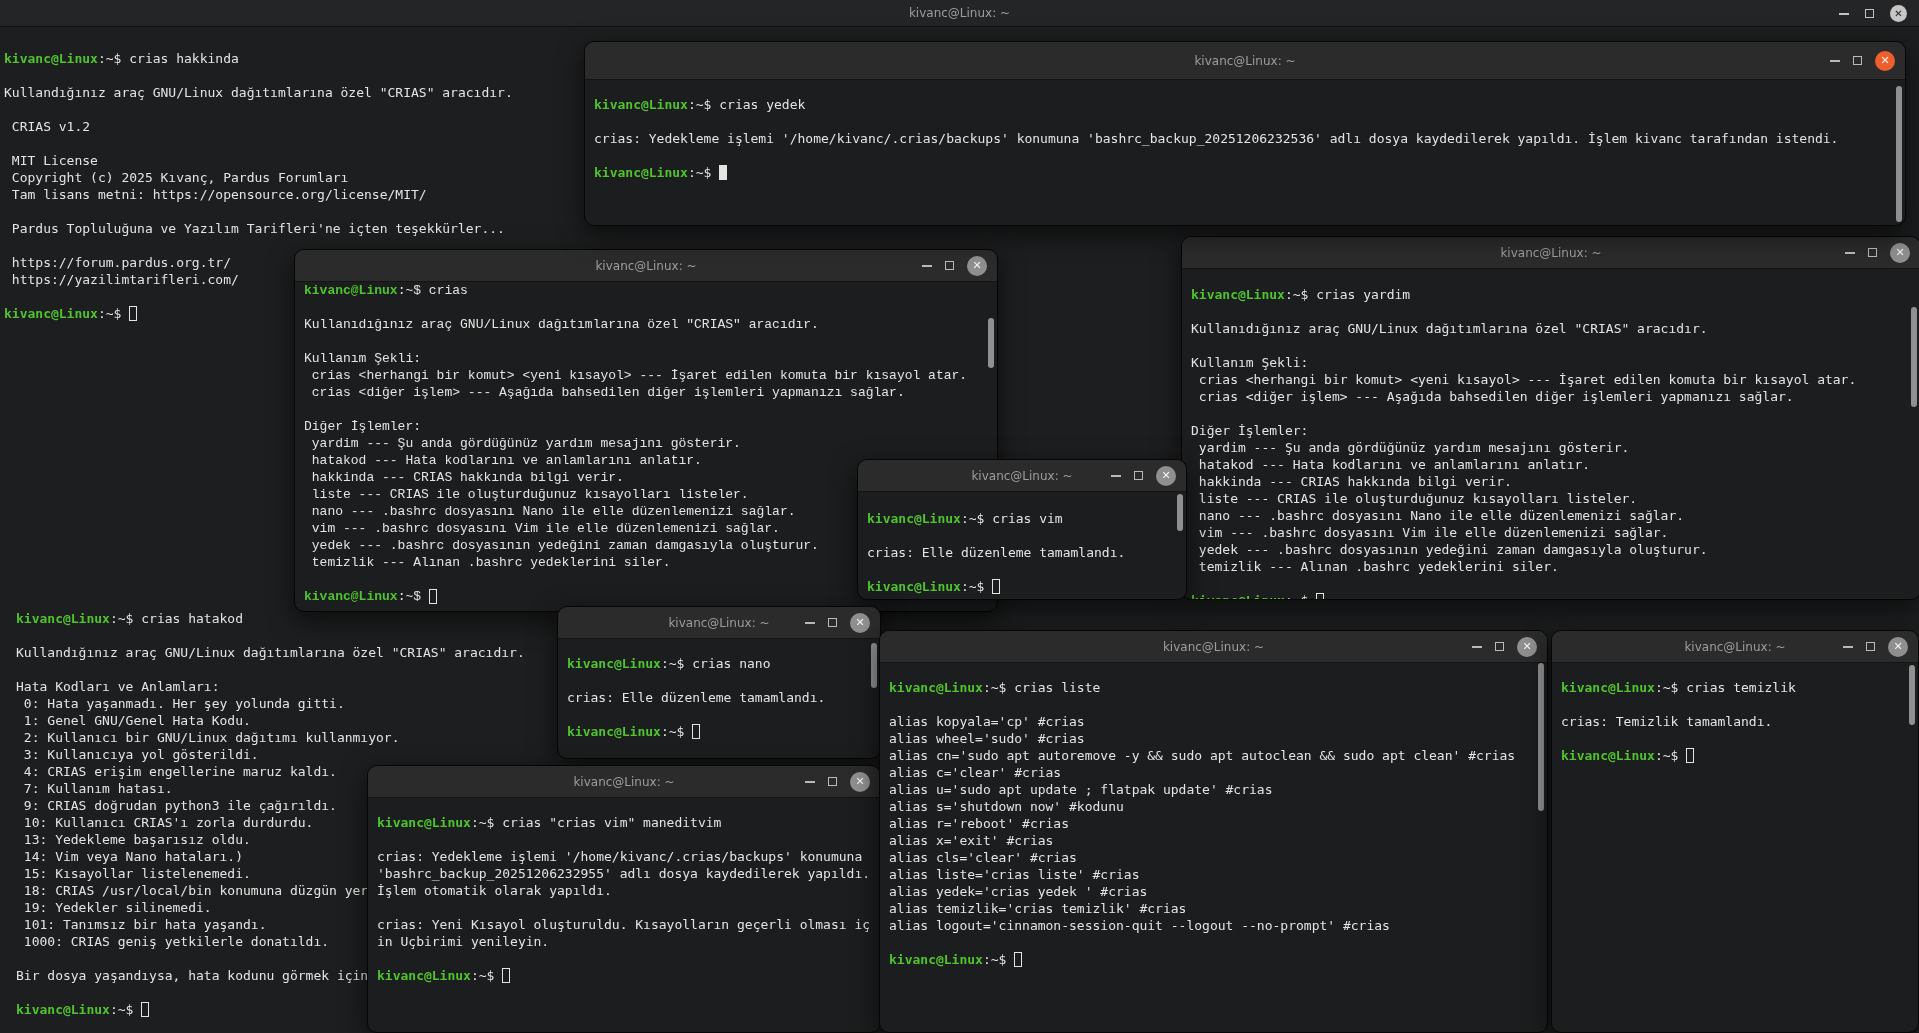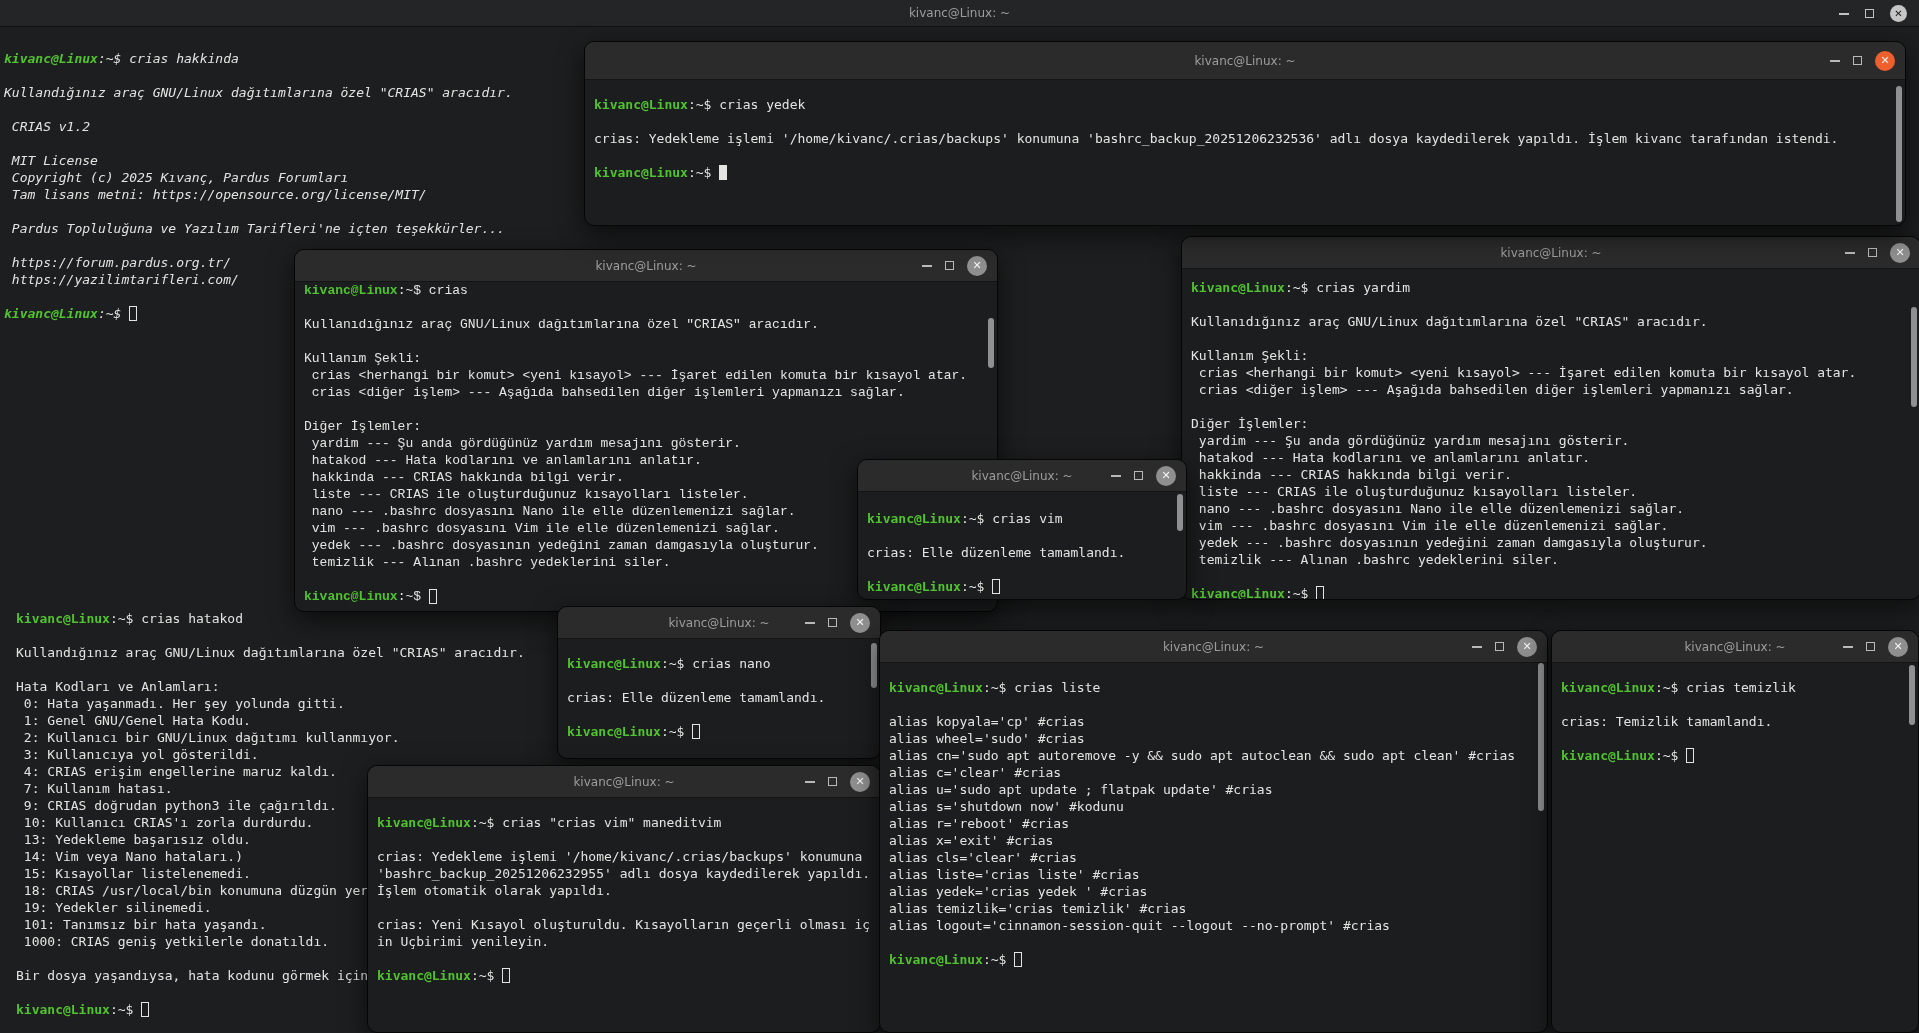--- a/index.html
+++ b/index.html
@@ -53,21 +53,21 @@
 <div class="desktop">
   <div class="topbar">
     <span class="topbar-title">kivanc@Linux: ~</span>
     <span class="tb-btns">
       <span class="tb-min"></span>
       <span class="tb-max"></span>
       <span class="tb-close">✕</span>
     </span>
   </div>
   <div id="bg-layer">
-      <div class="bgblock" style="left: 4px; top: 50px; font-style: italic;">
+      <div class="bgblock" style="left: 4px; top: 50px;">
         <div class="tl"><span class="pu">kivanc@Linux</span><span>:~$ crias hakkinda</span></div>
         <div class="tl">&nbsp;</div>
         <div class="tl">Kullandığınız araç GNU/Linux dağıtımlarına özel "CRIAS" aracıdır.</div>
         <div class="tl">&nbsp;</div>
         <div class="tl"> CRIAS v1.2</div>
         <div class="tl">&nbsp;</div>
         <div class="tl"> MIT License</div>
         <div class="tl"> Copyright (c) 2025 Kıvanç, Pardus Forumları</div>
         <div class="tl"> Tam lisans metni: https://opensource.org/license/MIT/</div>
         <div class="tl">&nbsp;</div>
@@ -140,21 +140,21 @@
       </div>
       <div class="win" style="left: 1181px; top: 236px; width: 740px; height: 364px; z-index: 3;">
         <div class="hdr" style="height: 32px;">
           <span class="hdr-title">kivanc@Linux: ~</span>
           <span class="btns">
             <span class="b-min"></span>
             <span class="b-max"></span>
             <span class="b-close">✕</span>
           </span>
         </div>
-        <div class="wbody" style="padding-top: 10px; height: 332px;">
+        <div class="wbody" style="padding-top: 17px; height: 332px;">
           <div class="tl"><span class="pu">kivanc@Linux</span><span>:~$ crias yardim</span></div>
           <div class="tl">&nbsp;</div>
           <div class="tl">Kullanıdığınız araç GNU/Linux dağıtımlarına özel "CRIAS" aracıdır.</div>
           <div class="tl">&nbsp;</div>
           <div class="tl">Kullanım Şekli:</div>
           <div class="tl"> crias &lt;herhangi bir komut&gt; &lt;yeni kısayol&gt; --- İşaret edilen komuta bir kısayol atar.</div>
           <div class="tl"> crias &lt;diğer işlem&gt; --- Aşağıda bahsedilen diğer işlemleri yapmanızı sağlar.</div>
           <div class="tl">&nbsp;</div>
           <div class="tl">Diğer İşlemler:</div>
           <div class="tl"> yardim --- Şu anda gördüğünüz yardım mesajını gösterir.</div>

